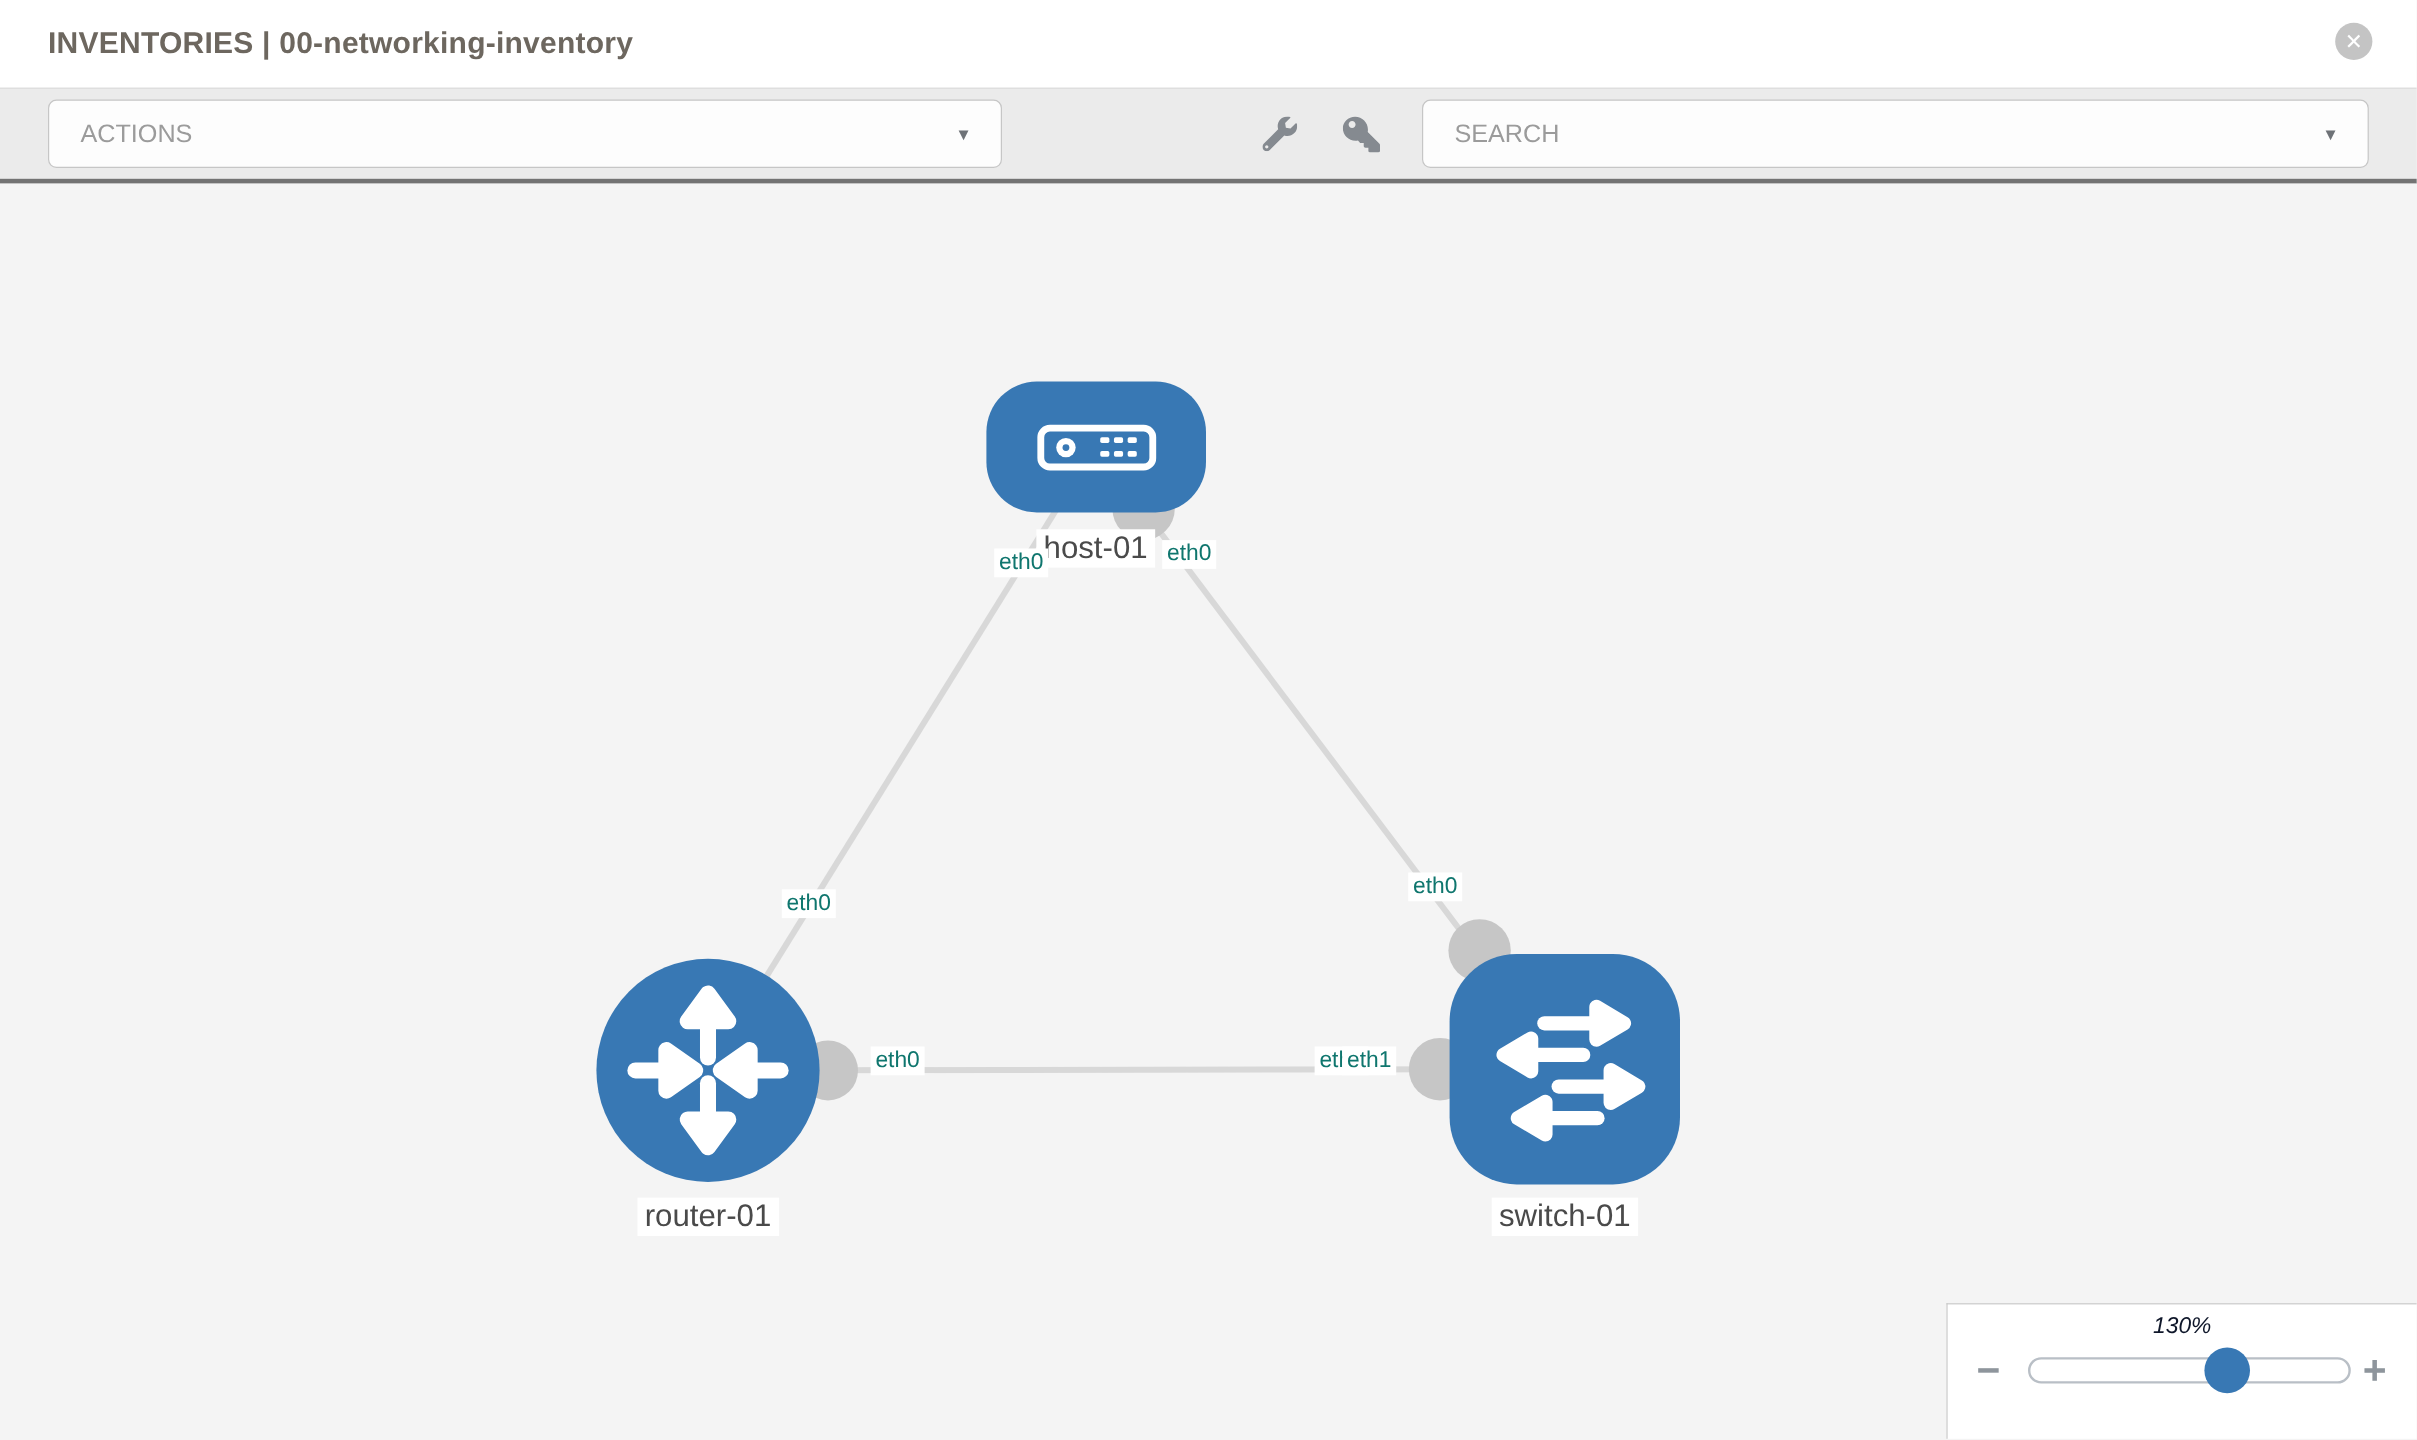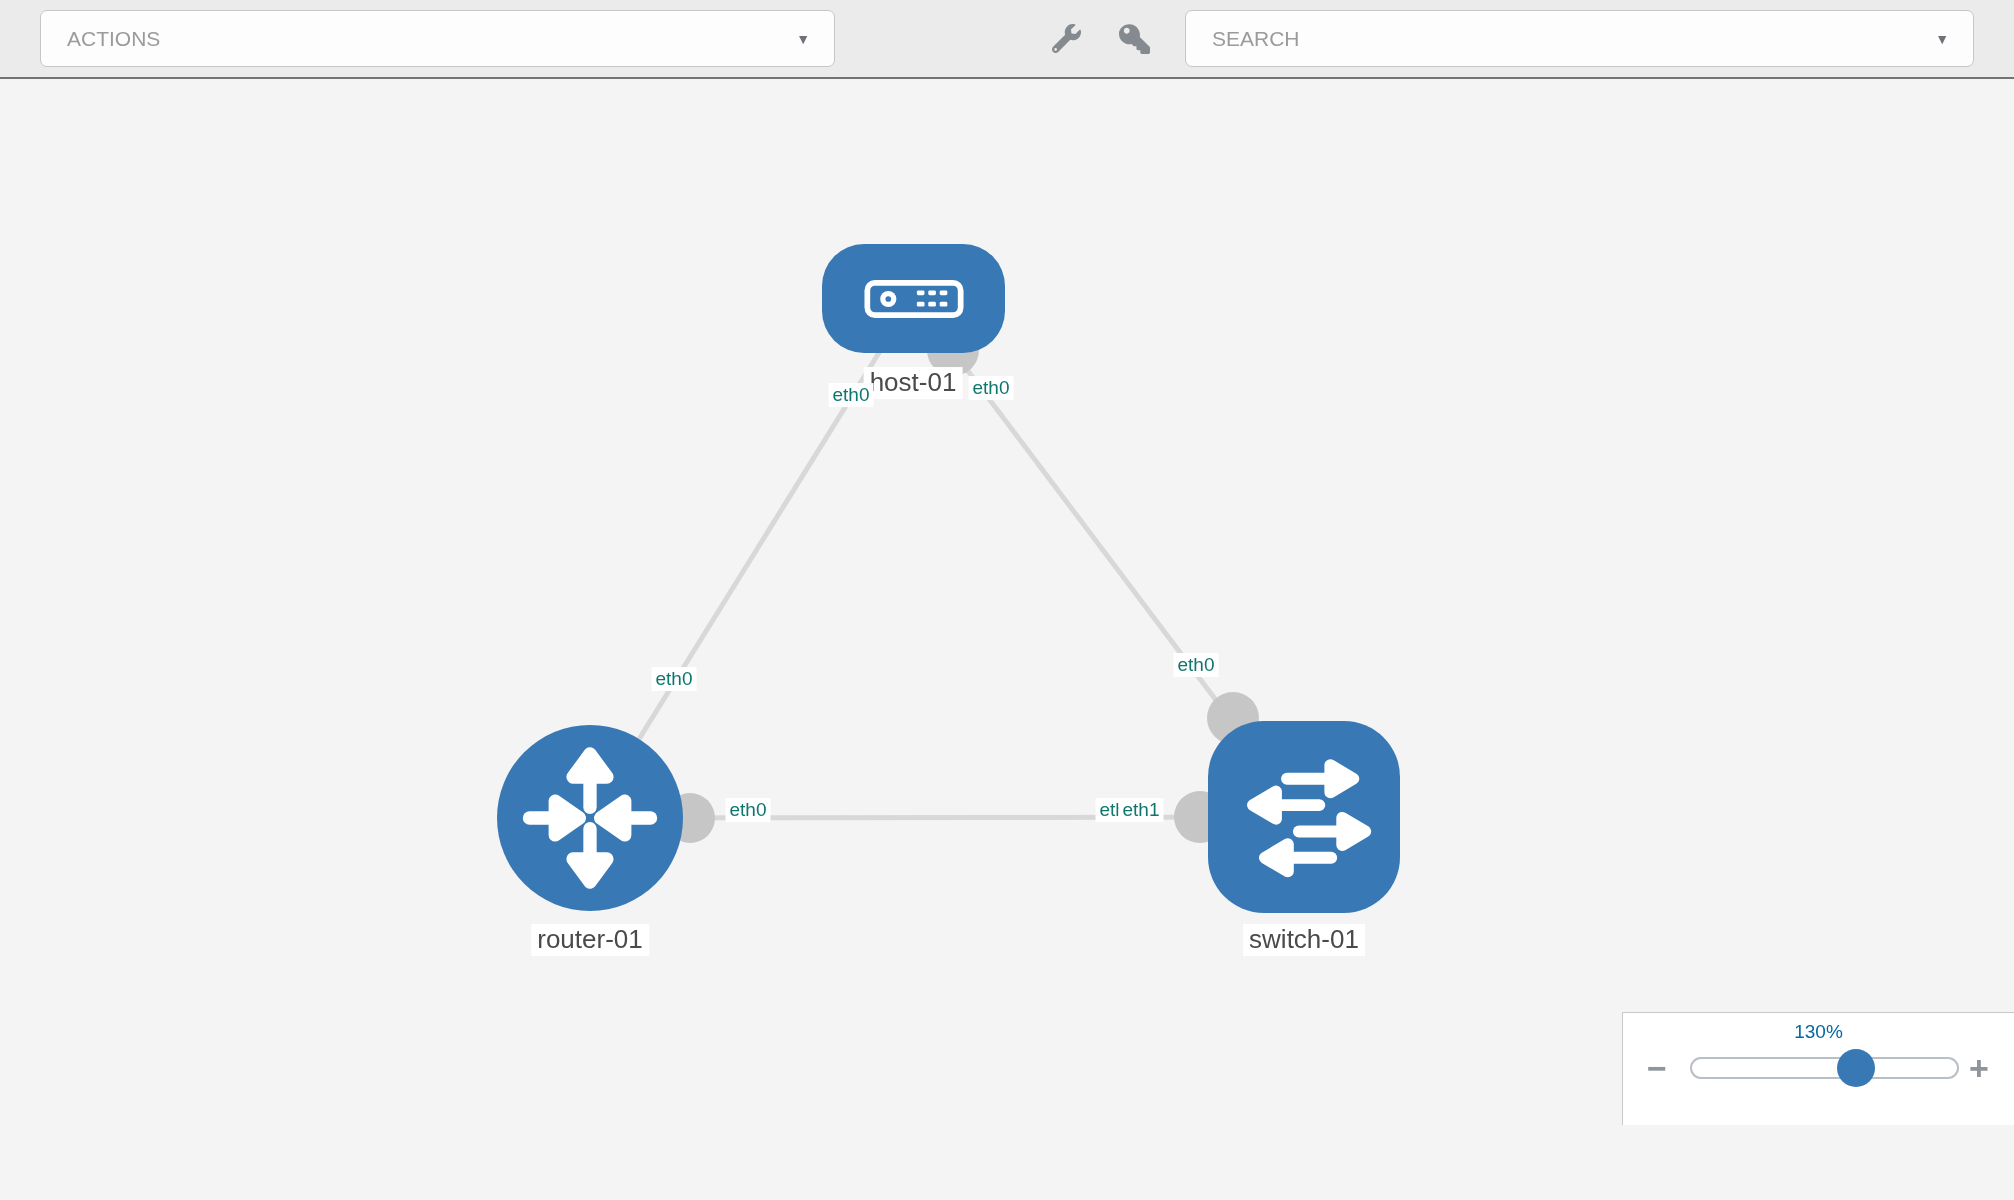--- a/index.html
+++ b/index.html
@@ -17,21 +17,21 @@
   .page-title{
     font-size:25px;font-weight:bold;color:#6d675f;margin:0;letter-spacing:.2px;
   }
   .close-btn{
     position:absolute;right:37px;top:19px;width:31px;height:31px;border-radius:50%;
     background:#c4c4c4;display:flex;align-items:center;justify-content:center;
     color:#ffffff;font-size:18px;font-weight:900;cursor:pointer;line-height:1;
   }
   
   .toolbar{
-    height:79px;background:#ebebeb;border-bottom:2px solid #737373;
+    height:79px;background:#ebebeb;border-bottom:4px solid #737373;
     display:flex;align-items:center;padding:0 40px;box-sizing:border-box;
   }
   .select{
     height:57px;background:#fdfdfd;border:1px solid #c6c6c6;border-radius:7px;
     display:flex;align-items:center;justify-content:space-between;
     padding:0 24px 0 26px;box-sizing:border-box;
     font-size:21px;color:#9b9b9b;cursor:pointer;
   }
   .select.actions{width:797px;}
   .select.search{width:791px;margin-left:35px;}
@@ -57,21 +57,21 @@
     white-space:nowrap;line-height:1.15;
   }
   
   .zoom-panel{
     position:absolute;left:1622px;top:933px;width:392px;height:113px;
     background:#ffffff;border:1px solid #c9c9c9;border-right:none;border-bottom:none;
     z-index:5;box-sizing:border-box;
   }
   .zoom-level{
     position:absolute;left:0;top:8px;width:100%;text-align:center;
-    font-size:19px;color:#0369a1;
+    font-size:19px;color:#0f172a;font-style:italic;
   }
   .zbtn{
     position:absolute;font-size:34px;font-weight:900;color:#8e959c;
     cursor:pointer;line-height:1;user-select:none;
   }
   .zbtn.minus{left:24px;top:38px;}
   .zbtn.plus{left:346px;top:38px;}
   .ztrack{
     position:absolute;left:67px;top:44px;width:269px;height:22px;
     background:#ffffff;border:2px solid #b9bfc6;border-radius:14px;
@@ -80,20 +80,26 @@
   .zthumb{
     position:absolute;top:-10px;width:38px;height:38px;border-radius:50%;
     background:#3878b4;cursor:pointer;
   }
 </style>
 </head>
 <body>
 
 <div class="app">
 
+  <div class="header">
+    <h1 class="page-title">INVENTORIES | 00-networking-inventory</h1>
+    <div class="close-btn">
+      <span>✕</span>
+    </div>
+  </div>
 
   <div class="toolbar">
     <div class="select actions">
       <span>ACTIONS</span>
       <span class="caret">▼</span>
     </div>
     <div class="tools">
       <span class="tool">
         <svg width="29" height="29" viewBox="0 0 512 512" fill="#858a90">
           <path d="M507.7 109.1c-2.2-9-13.5-12.1-20.1-5.5l-74.4 74.4-67.9-11.3-11.3-67.9 74.4-74.4c6.6-6.6 3.4-17.9-5.7-20.2-47.4-11.7-99.6.9-136.6 37.9-39.6 39.6-50.5 97.1-34 147.2L18.7 402.8c-25 25-25 65.5 0 90.5s65.5 25 90.5 0l213.2-213.2c50.1 16.7 107.5 5.7 147.4-34.2 37.1-37.1 49.7-89.3 37.9-136.8zM64 472c-13.2 0-24-10.7-24-24 0-13.3 10.7-24 24-24s24 10.7 24 24c0 13.3-10.7 24-24 24z"></path>

